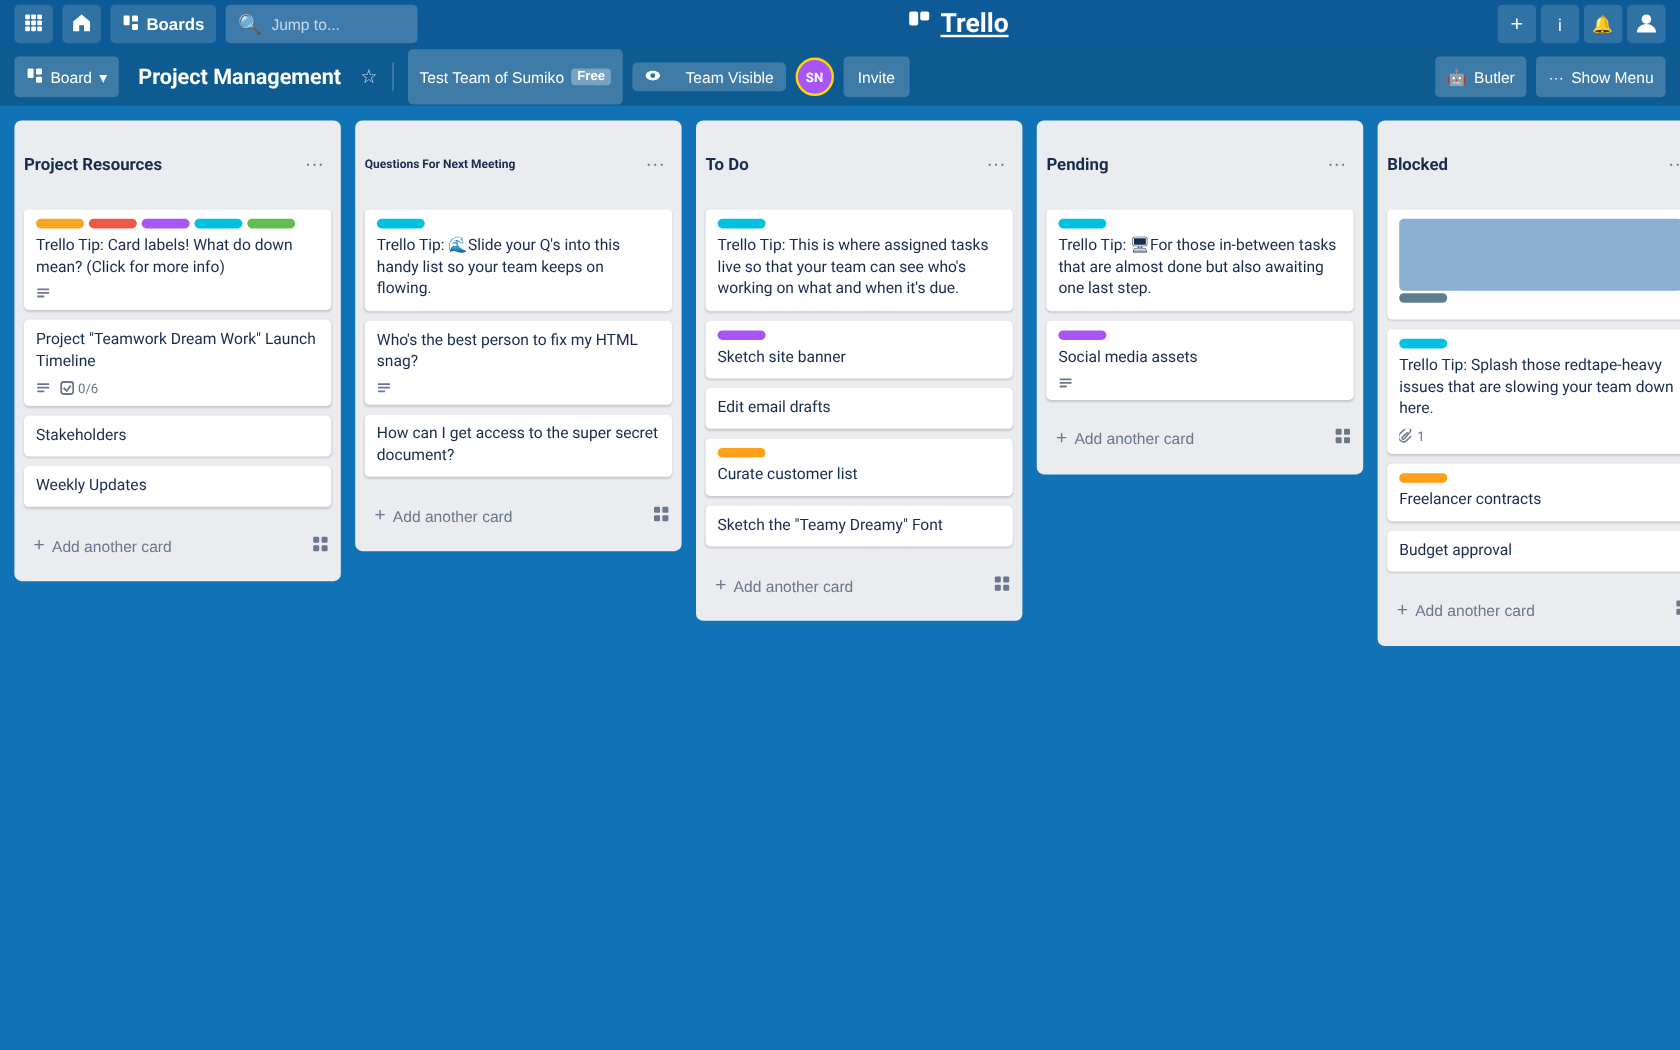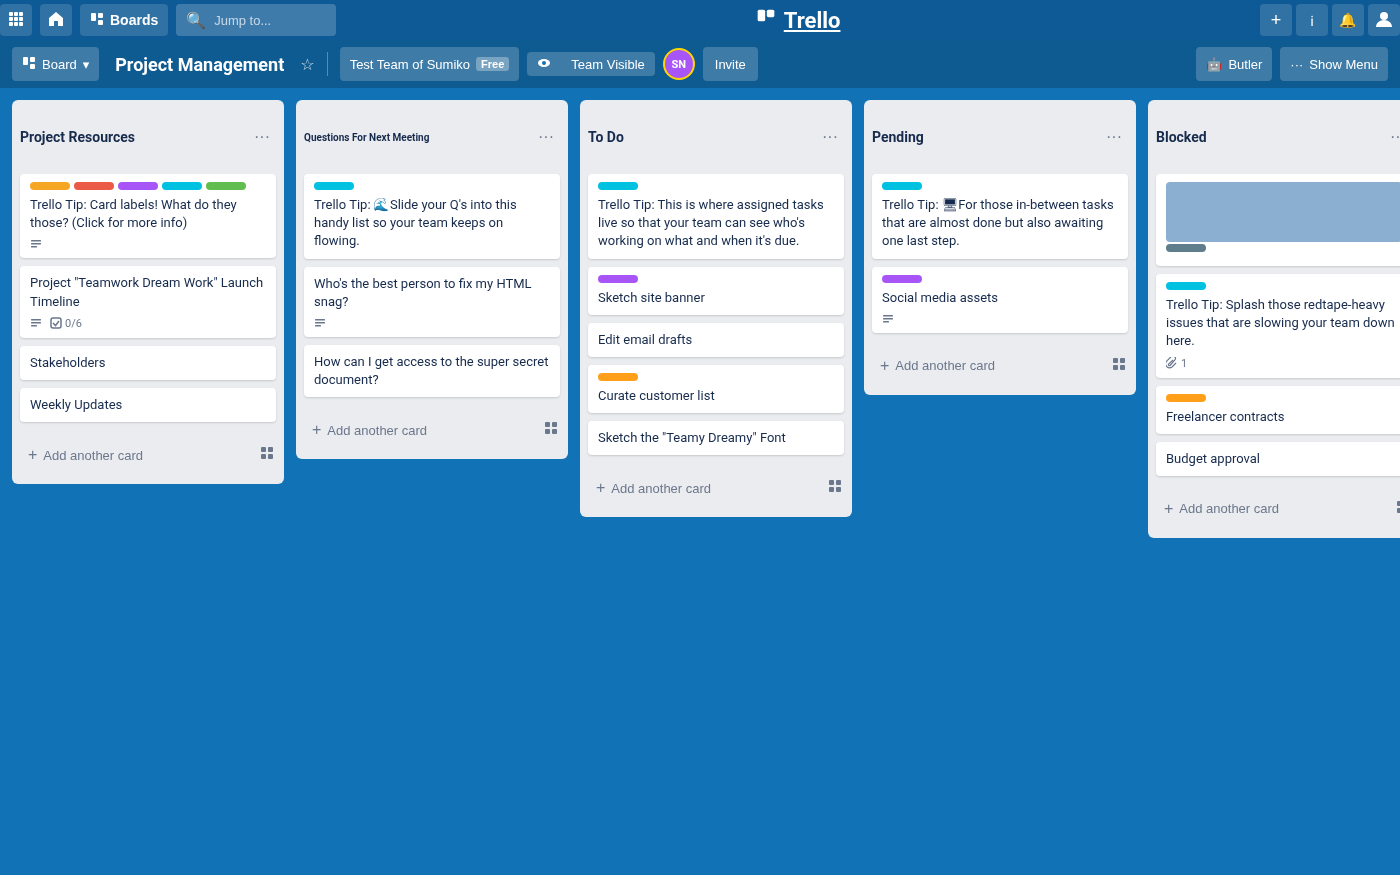--- a/index.html
+++ b/index.html
@@ -4,21 +4,21 @@
   <style>
     * { box-sizing: border-box; margin: 0; padding: 0; }
     body { font-family: -apple-system, BlinkMacSystemFont, 'Segoe UI', Roboto, sans-serif; background: #1272b6; height: 875px; overflow: hidden; }
 
     
     .top-nav {
       background: #0e5a96;
       height: 40px;
       display: flex;
       align-items: center;
-      padding: 0 0;
+      padding: 0 12px;
       gap: 8px;
     }
     .nav-icon-btn {
       background: rgba(255,255,255,0.15);
       border: none;
       border-radius: 4px;
       color: white;
       cursor: pointer;
       width: 32px;
       height: 32px;
@@ -119,21 +119,21 @@
       height: 24px;
       background: rgba(255,255,255,0.3);
       margin: 0 4px;
     }
     .team-btn {
       background: rgba(255,255,255,0.2);
       border: none;
       border-radius: 4px;
       color: white;
       cursor: pointer;
-      height: 34px;
+      height: 46px;
       display: flex;
       align-items: center;
       padding: 0 10px;
       gap: 6px;
       font-size: 13px;
     }
     .free-badge {
       background: rgba(255,255,255,0.3);
       border-radius: 3px;
       font-size: 11px;
@@ -457,21 +457,21 @@
   </div>
       <div class="list-cards">
         <div class="card">
           <div class="card-label-row">
             <div class="card-label" style="background: rgb(245, 166, 35);"></div>
             <div class="card-label" style="background: rgb(235, 90, 70);"></div>
             <div class="card-label" style="background: rgb(168, 85, 247);"></div>
             <div class="card-label" style="background: rgb(0, 194, 224);"></div>
             <div class="card-label" style="background: rgb(97, 189, 79);"></div>
           </div>
-          <div class="card-text">Trello Tip: Card labels! What do they those? (Click for more info)</div>
+          <div class="card-text">Trello Tip: Card labels! What do down mean? (Click for more info)</div>
           <div class="card-footer">
             <span class="card-footer-item">
               <svg width="12" height="12" viewBox="0 0 12 12" fill="#6b778c">
                 <rect x="1" y="2" width="10" height="1.5" rx="0.5"></rect>
                 <rect x="1" y="5" width="10" height="1.5" rx="0.5"></rect>
                 <rect x="1" y="8" width="6" height="1.5" rx="0.5"></rect>
               </svg>
             </span>
           </div>
         </div>

